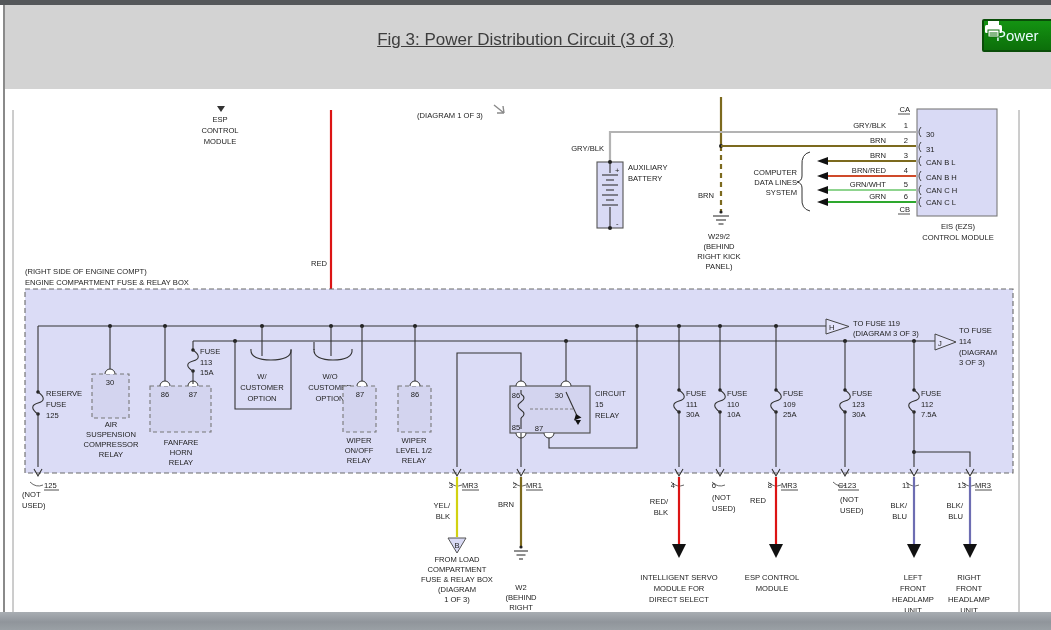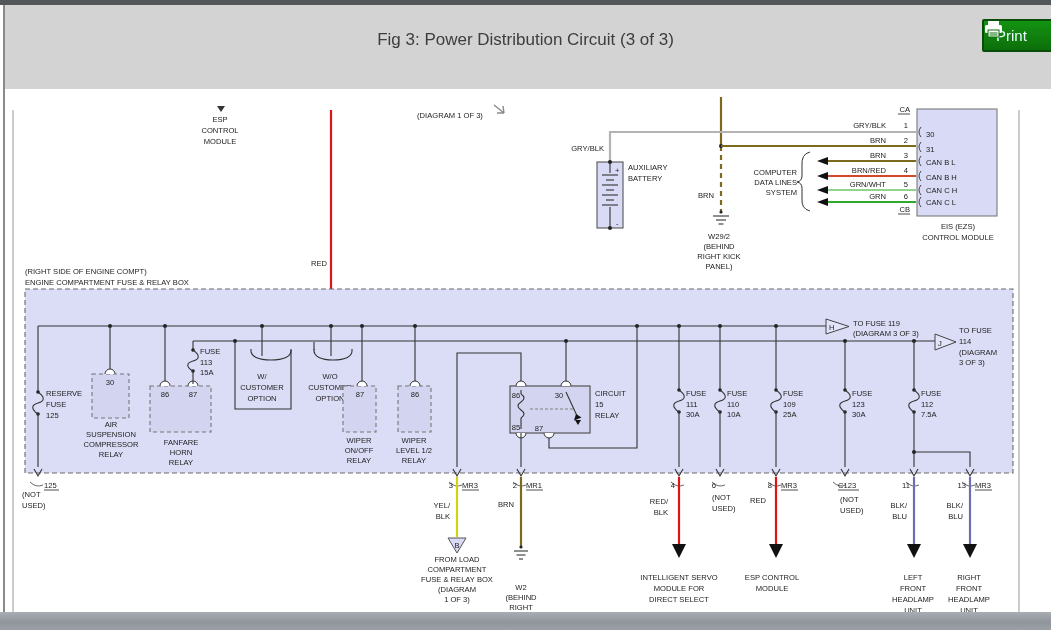--- a/index.html
+++ b/index.html
@@ -2,21 +2,21 @@
 <html><head>
 <meta charset="utf-8">
 <style>
   html,body{margin:0;padding:0;}
   body{width:1051px;height:630px;position:relative;overflow:hidden;background:#ffffff;
        font-family:"Liberation Sans",sans-serif;}
   #topbar{position:absolute;left:0;top:0;width:1051px;height:5px;background:#54575a;}
   #leftedge{position:absolute;left:3px;top:5px;width:2px;height:607px;background:#8a8a8a;}
   #header{position:absolute;left:5px;top:5px;width:1046px;height:84px;background:#d3d3d3;}
   #title{position:absolute;left:0;top:30px;width:1051px;text-align:center;
-         font-size:17px;color:#3d3d3d;}
+         font-size:17px;color:#3d3d3d;text-decoration:underline;}
   #printbtn{position:absolute;left:982px;top:19px;width:92px;height:33px;
             background:linear-gradient(#149312,#0c6f0a);border:2px solid #0a4d09;
             border-radius:2px;color:#eafcff;font-size:15px;display:flex;align-items:center;
             gap:8px;padding-left:12px;box-sizing:border-box;cursor:pointer;}
   #content{position:absolute;left:5px;top:89px;width:1046px;height:523px;background:#ffffff;}
   #botbar{position:absolute;left:0;top:612px;width:1051px;height:18px;
           background:linear-gradient(#a9aeb3,#90959b 55%,#9aa0a5);}
   svg{position:absolute;left:0;top:0;}
   svg text{font-family:"Liberation Sans",sans-serif;font-size:7.6px;fill:#222;}
   .wire{stroke:#333;stroke-width:1.1;fill:none;}
@@ -34,21 +34,21 @@
 <div id="leftedge"></div>
 <div id="title">Fig 3: Power Distribution Circuit (3 of 3)</div>
 <div id="printbtn">
   <svg width="19" height="17" viewBox="0 0 19 17">
     <rect x="4" y="0" width="11" height="4" fill="#fff"></rect>
     <rect x="1" y="4" width="17" height="8" rx="1.5" fill="#fff"></rect>
     <rect x="4" y="9" width="11" height="7" fill="#fff" stroke="#0c6f0a"></rect>
     <line x1="5.5" y1="12" x2="13.5" y2="12" stroke="#0c6f0a"></line>
     <line x1="5.5" y1="14" x2="13.5" y2="14" stroke="#0c6f0a"></line>
   </svg>
-  <span>Print</span>
+  <span>Power</span>
 </div>
 <div id="content"></div>
 
 <svg width="1051" height="630" viewBox="0 0 1051 630">
 
   <line x1="13" y1="110" x2="13" y2="612" stroke="#9a9a9a"></line>
   <line x1="1019" y1="110" x2="1019" y2="612" stroke="#9a9a9a"></line>
 
   <g>
     <polygon points="217,106 225,106 221,112" fill="#333"></polygon>

